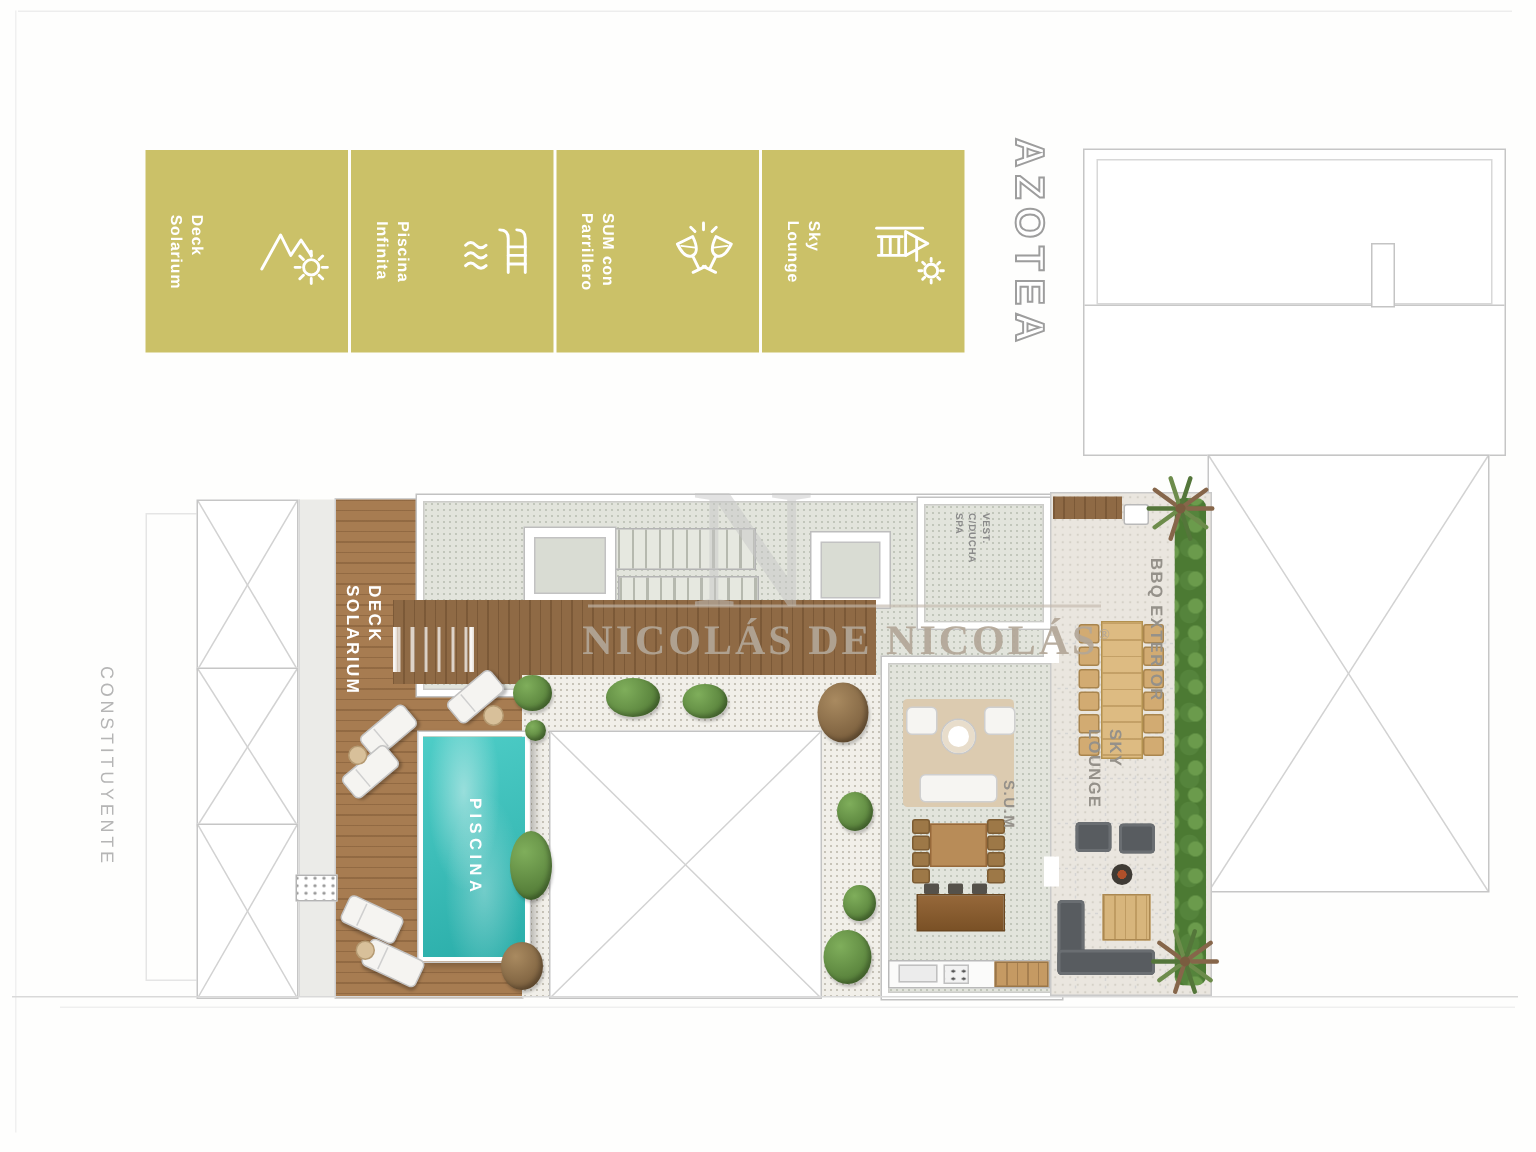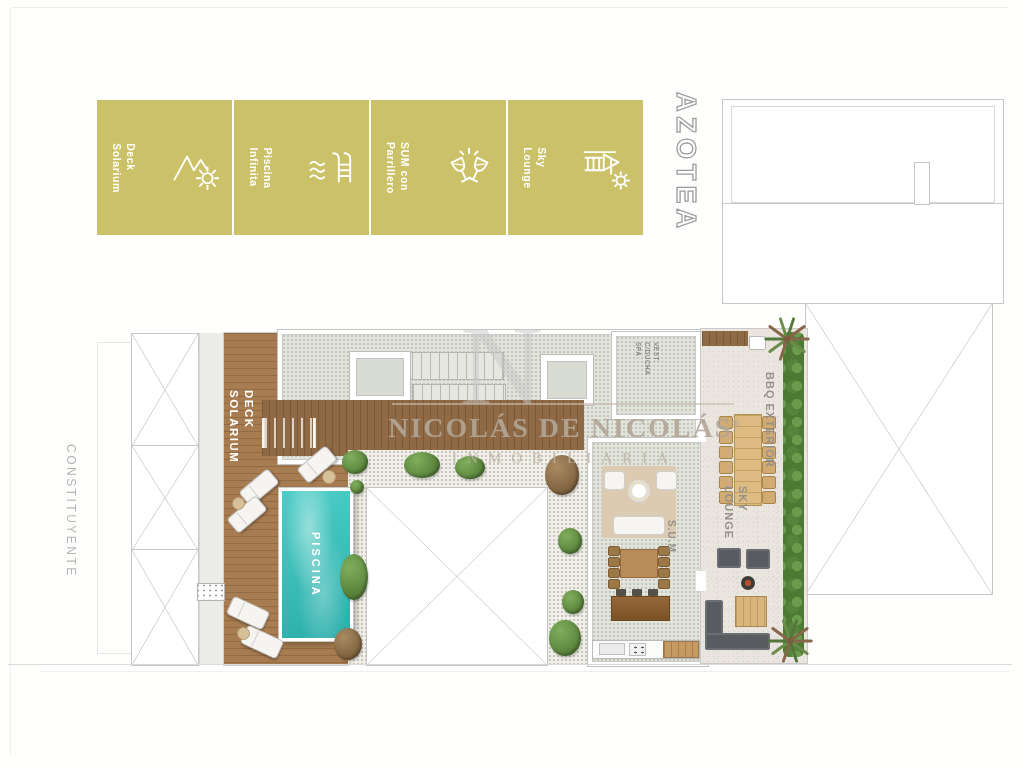--- a/index.html
+++ b/index.html
@@ -341,15 +341,14 @@
     <div>SKY</div>
       <div>LOUNGE</div>
   </div>
 
   <div class="abs thinline" style="left:8px;top:664px;width:1004px;height:1px;"></div>
   <div class="abs" style="left:40px;top:671px;width:970px;height:1px;background:#efefef;"></div>
 
   <div class="abs wm-n" style="left:460px;top:308px;">N</div>
   <div class="abs" style="left:392px;top:403px;width:342px;height:2px;background:rgba(195,185,172,.65);"></div>
   <div class="abs wm-name" style="left:380px;top:412px;width:370px;"><span>NICOLÁS DE NICOLÁS</span><sup style="font-size:10px;">®</sup></div>
-  <div class="abs wm-sub" style="left:380px;top:450px;width:370px;">INMOBILIARIA</div>
 
 </div>
 
 </body></html>

